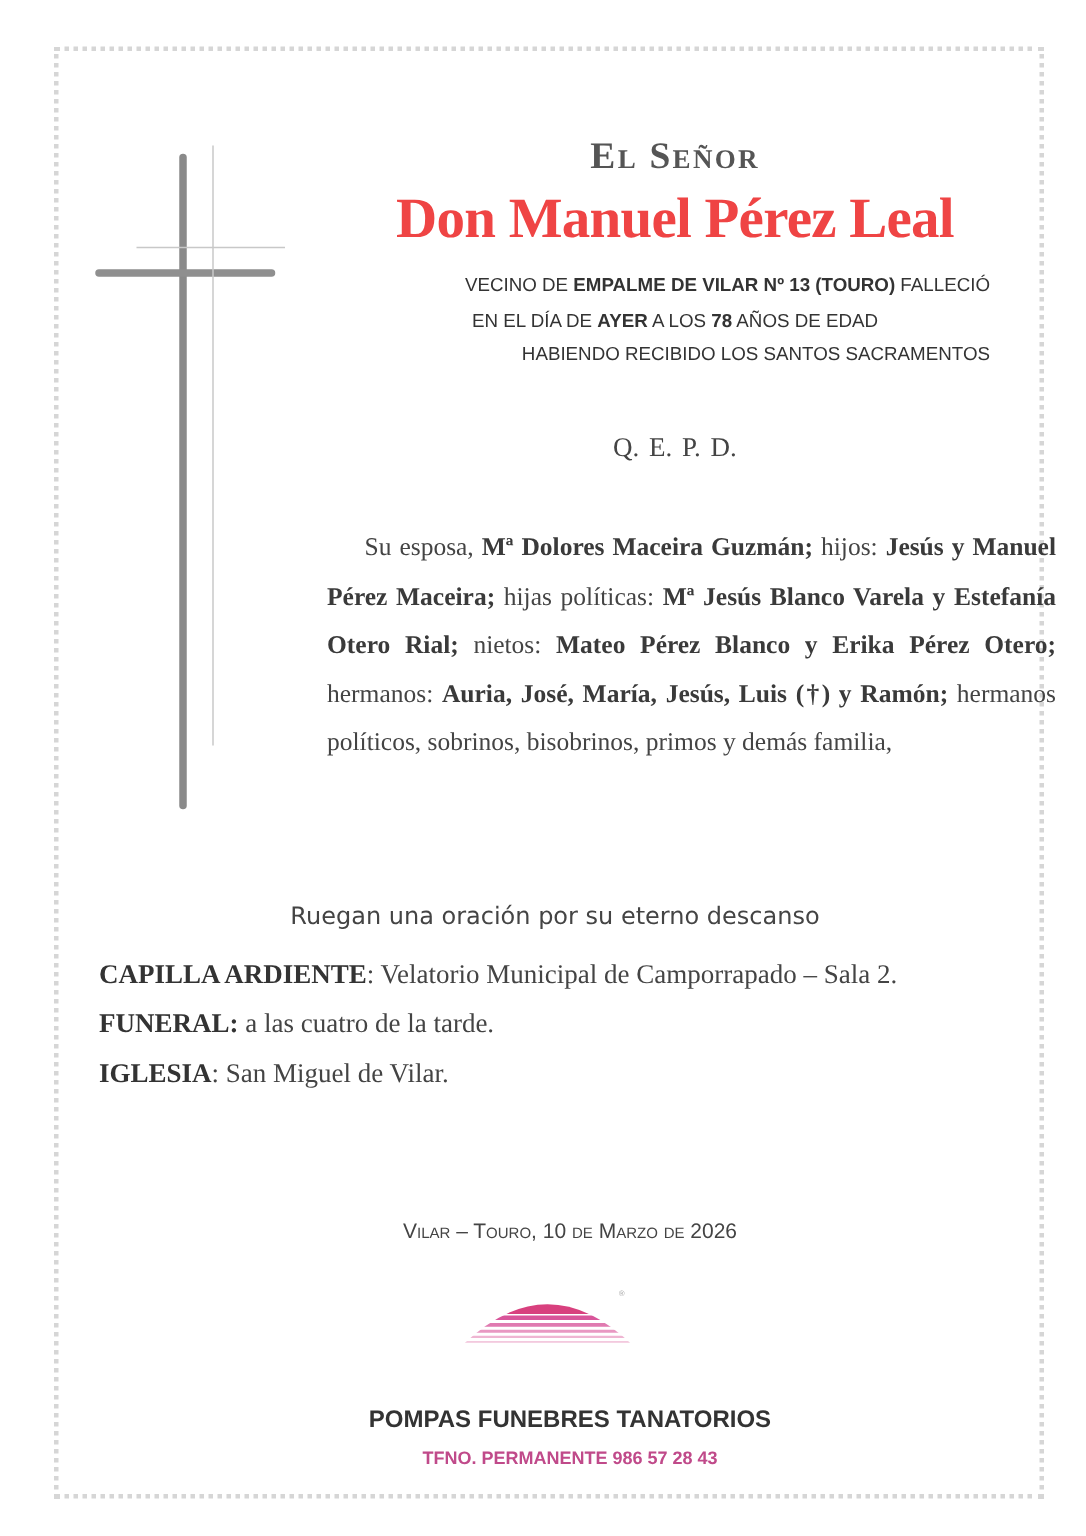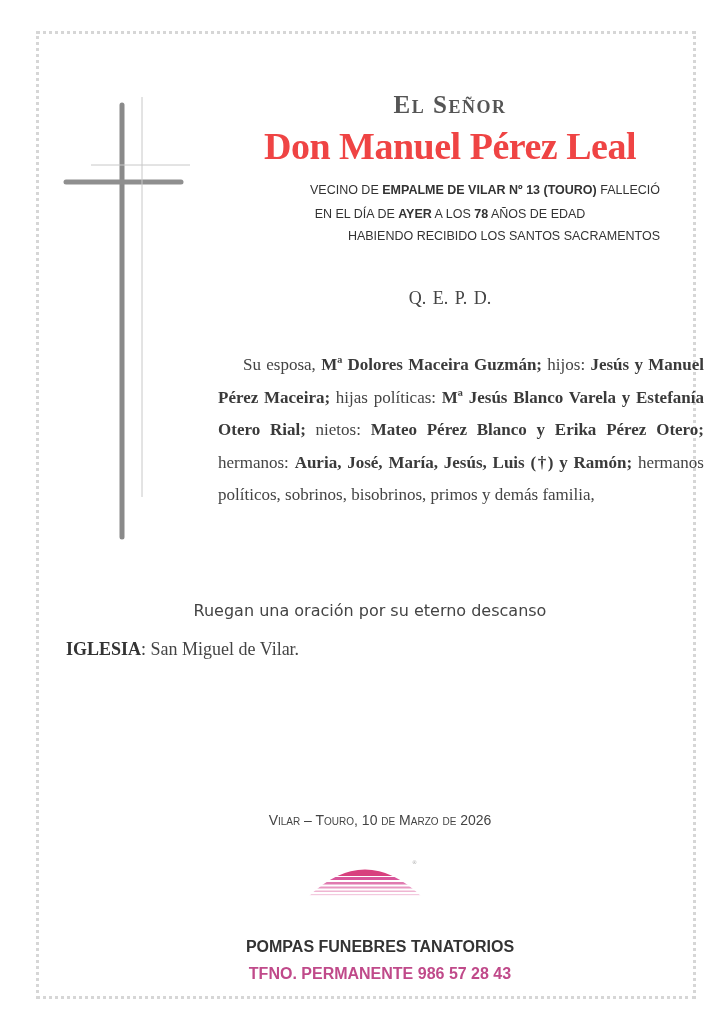--- a/index.html
+++ b/index.html
@@ -15,21 +15,21 @@
   .family { position:absolute; left:218px; top:349px; width:486px; font-size:17px; line-height:32.5px; text-align:justify; color:#444; text-indent:25px; }
   .family b { color:#3a3a3a; }
   .ruegan { position:absolute; left:60px; width:620px; top:569px; text-align:center; font-family:"DejaVu Sans", sans-serif; font-size:16px; color:#444;margin-top:32px; }
   .details { position:absolute; left:66px; top:634px; width:620px; font-size:18px; color:#444; }
   .details .row { height:33px; line-height:30px; white-space:nowrap; }
   .details b { color:#333; }
   .dateline { position:absolute; left:200px; width:360px; top:812px; text-align:center; font-family:"Liberation Sans", sans-serif; font-variant:small-caps; font-size:14px; color:#444; }
   .logo { position:absolute; left:290px; top:852px; width:150px; height:80px; }
   .logo-text { position:absolute; left:0; top:34px; width:150px; text-align:center; font-family:"DejaVu Serif", serif; font-style:italic; font-size:28px; color:#b5b5b5; letter-spacing:-0.5px; }
   .pompas { position:absolute; left:200px; width:360px; top:938px; text-align:center; font-family:"Liberation Sans", sans-serif; font-weight:bold; font-size:16px; color:#333; }
-  .tfno { position:absolute; left:200px; width:360px; top:965px; text-align:center; font-family:"Liberation Sans", sans-serif; font-weight:bold; font-size:16px; color:#c04a8a; }
+  .tfno { position:absolute; left:200px; width:360px; top:965px; text-align:center; font-family:"Liberation Sans", sans-serif; font-weight:bold; font-size:12px; color:#c04a8a; }
 </style>
 </head>
 <body>
 
 <div class="frame"></div>
 
 <svg class="cross" viewBox="0 0 724 1024">
   <line x1="122" y1="105" x2="122" y2="537" stroke="#8a8a8a" stroke-width="5" stroke-linecap="round"></line>
   <line x1="66" y1="182" x2="181" y2="182" stroke="#8f8f8f" stroke-width="5" stroke-linecap="round"></line>
   <line x1="142" y1="97" x2="142" y2="497" stroke="#c8c8c8" stroke-width="1"></line>
@@ -47,20 +47,22 @@
 </div>
 <div class="center sub" style="top:229px;text-align:right;">HABIENDO RECIBIDO LOS SANTOS SACRAMENTOS</div>
 
 <div class="center qepd">Q. E. P. D.</div>
 
 <div class="family" id="family"><span>Su esposa, </span><b>Mª Dolores Maceira Guzmán;</b><span> hijos: </span><b>Jesús y Manuel Pérez Maceira;</b><span> hijas políticas: </span><b>Mª Jesús Blanco Varela y Estefanía Otero Rial;</b><span> nietos: </span><b>Mateo Pérez Blanco y Erika Pérez Otero;</b><span> hermanos: </span><b>Auria, José, María, Jesús, Luis (†) y Ramón;</b><span> hermanos políticos, sobrinos, bisobrinos, primos y demás familia,</span></div>
 
 <div class="ruegan">Ruegan una oración por su eterno descanso</div>
 
 <div class="details" id="details">
+    <div class="row"><b>CAPILLA ARDIENTE</b><span>: Velatorio Municipal de Camporrapado – Sala 2.</span></div>
+    <div class="row"><b>FUNERAL:</b><span> a las cuatro de la tarde.</span></div>
     <div class="row"><b>IGLESIA</b><span>: San Miguel de Vilar.</span></div>
   </div>
 
 <div class="dateline">Vilar – Touro, 10 de Marzo de 2026</div>
 
 <div class="logo">
   <svg width="150" height="80" viewBox="0 0 150 80">
     <defs>
       <clipPath id="dome">
           <path d="M18 45 Q75 -10 132 45 Z"></path>

